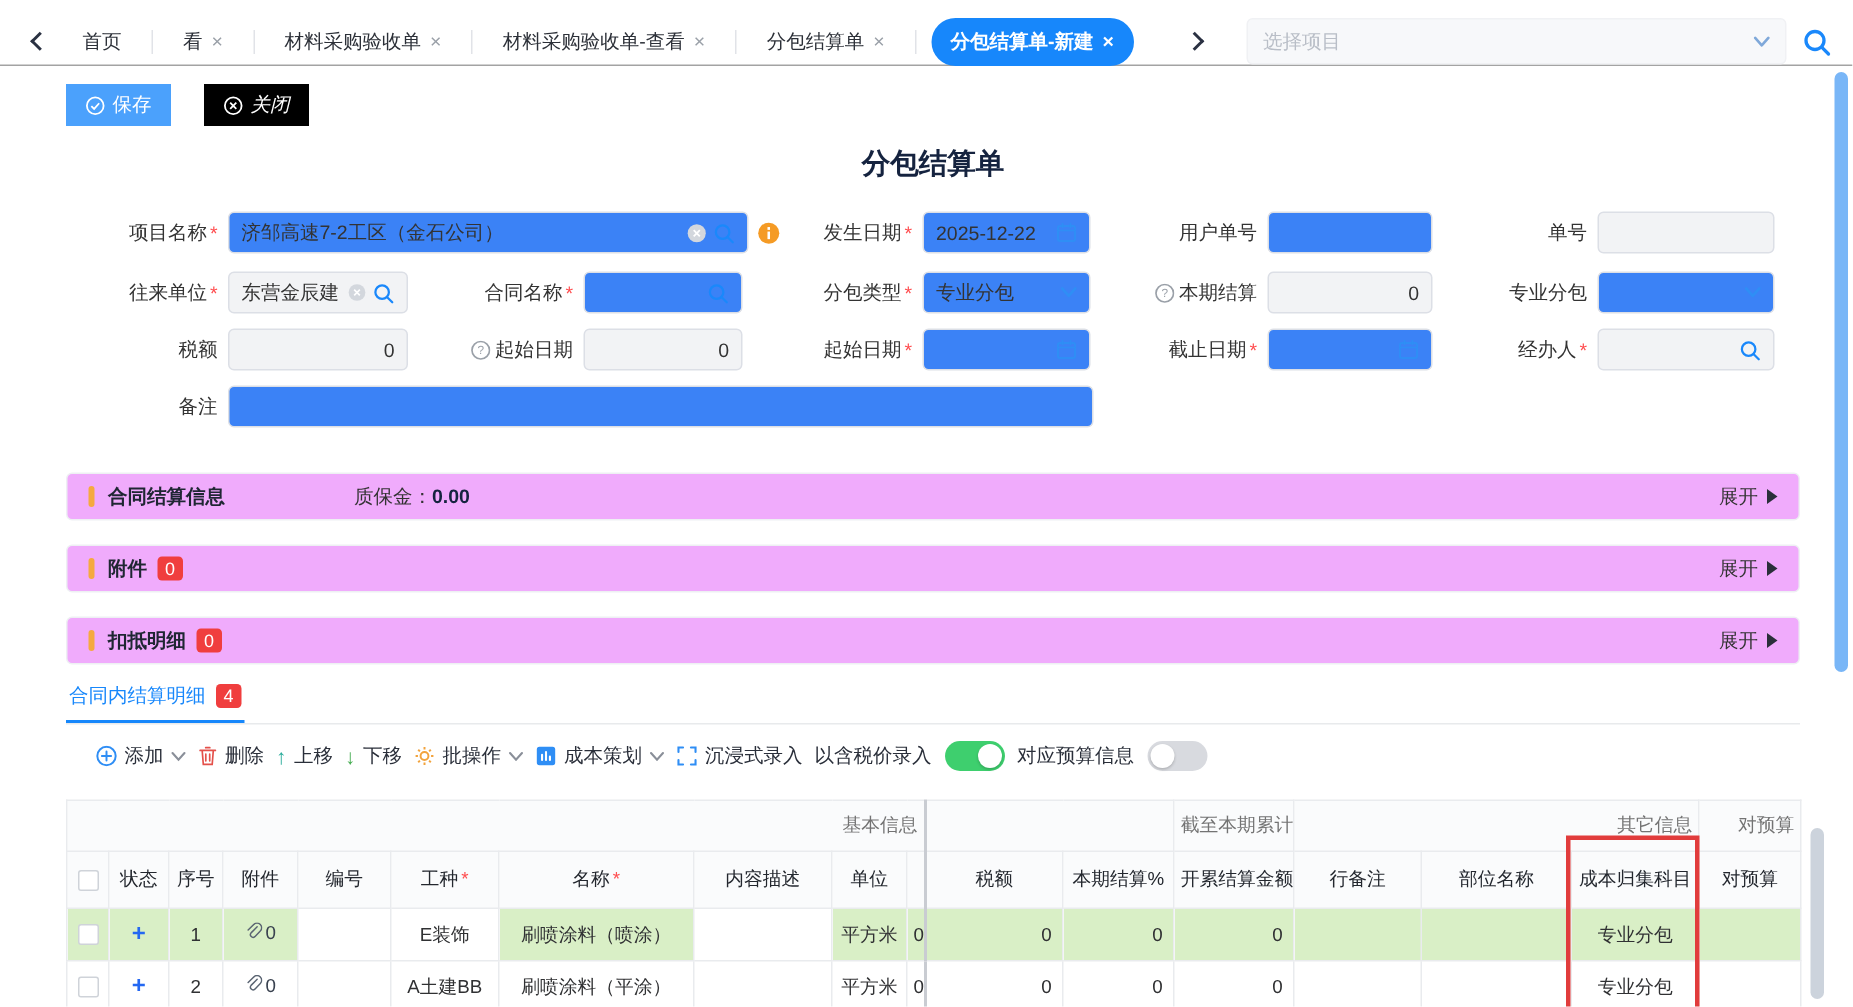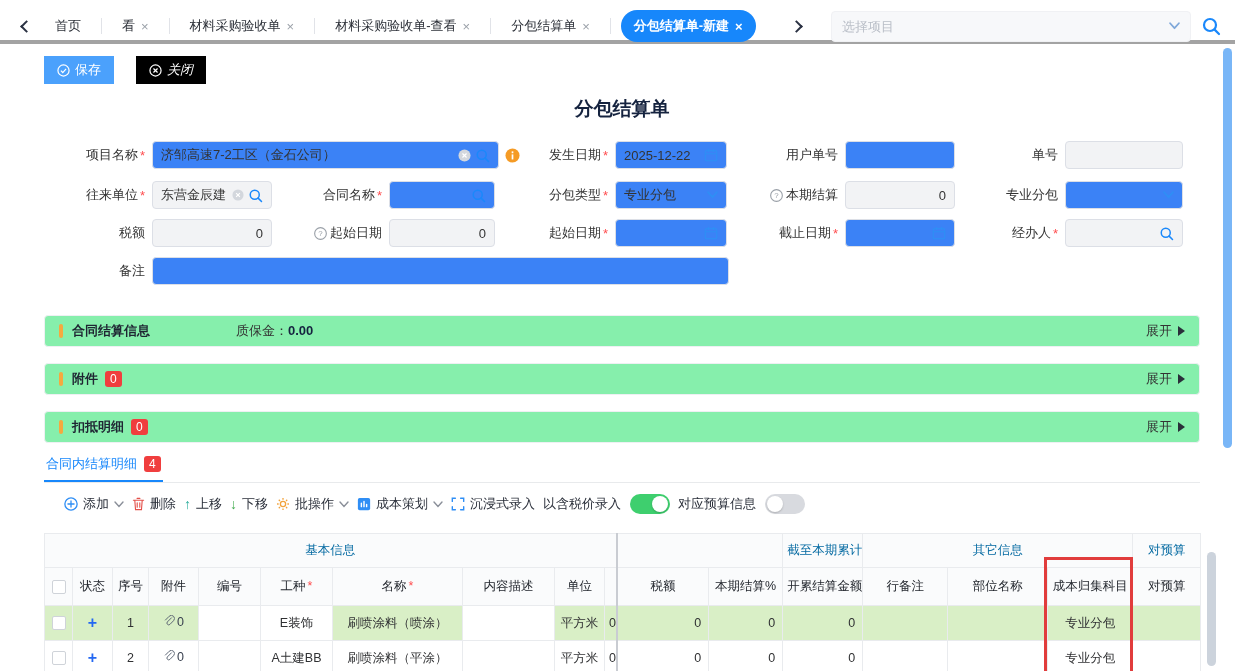--- a/index.html
+++ b/index.html
@@ -3,21 +3,21 @@
 <meta charset="utf-8">
 <style>
   * { box-sizing: border-box; margin:0; padding:0; }
   html,body { width:1235px; height:671px; }
   body {
     font-family: "Liberation Sans", "DejaVu Sans", sans-serif;
     font-size:13px; color:#303133; background:#fff;
     overflow:hidden; position:relative;
   }
   
-  .tabbar { height:44px; border-bottom:4px solid #a3a3a3; display:flex; align-items:center; padding:12px 14px 0 18px; }
+  .tabbar { height:44px; border-bottom:1px solid #a3a3a3; display:flex; align-items:center; padding:12px 14px 0 18px; }
   .chev { width:9px; height:9px; border-left:2px solid #2a3142; border-bottom:2px solid #2a3142; display:inline-block; cursor:pointer; flex:none; }
   .chev.left { transform:rotate(45deg); margin:0 14px 0 4px; }
   .chev.right { transform:rotate(-135deg); margin:0 16px 0 6px; }
   .tab { display:flex; align-items:center; gap:6px; padding:7px 10px; cursor:pointer; color:#2c3038; white-space:nowrap; }
   .tab .x { color:#9aa0a8; font-size:13px; }
   .tab.active { background:#1787fb; color:#fff; border-radius:16px; padding:7px 13px; font-weight:bold; }
   .tab.active .x { color:#fff; }
   .sep { width:1px; height:16px; background:#e1e3e8; margin:0 10px; flex:none; }
   .proj-box { margin-left:14px; width:360px; height:31px; background:#f7f8fa; border:1px solid #f0f1f4; border-radius:4px; display:flex; align-items:center; padding:0 10px; }
   .proj-box input { border:none; outline:none; background:transparent; flex:1; font-size:13px; color:#333; }
@@ -37,21 +37,21 @@
   .lbl { display:inline-flex; justify-content:flex-end; align-items:center; padding-right:7px; flex:none; color:#333; }
   .star { color:#ff4d4f; margin-left:2px; }
   .qicon { margin-right:3px; display:inline-flex; }
   .ipt { height:28px; border:1px solid #dcdfe6; border-radius:4px; background:#3b82f6; display:flex; align-items:center; padding:0 8px; gap:4px; overflow:hidden; }
   .ipt .val { flex:1; white-space:nowrap; overflow:hidden; color:#333; }
   .ipt.gray { background:#f2f3f5; }
   .ipt.num .val { text-align:right; }
   .icon { display:inline-flex; flex:none; align-items:center; cursor:pointer; }
   .info { margin-left:6px; display:inline-flex; }
   
-  .sec { height:32px; background:#86efac; border:1px solid #eef0f3; border-radius:4px; margin:0 35px 0 44px; display:flex; align-items:center; padding:0 14px; }
+  .sec { height:32px; background:#f0abfc; border:1px solid #eef0f3; border-radius:4px; margin:0 35px 0 44px; display:flex; align-items:center; padding:0 14px; }
   .sec + .sec { margin-top:16px; }
   .marker { width:4px; height:14px; background:#f5a93f; border-radius:2px; margin-right:9px; flex:none; }
   .sec .stitle { font-weight:bold; color:#1f2633; }
   .badge { background:#f03e3e; color:#fff; border-radius:3px; font-size:12px; line-height:16px; padding:0 5px; margin-left:7px; }
   .retain { margin-left:86px; color:#333; }
   .retain b { color:#15233f; }
   .expand { margin-left:auto; display:flex; align-items:center; gap:6px; cursor:pointer; color:#333; }
   .tri { width:0; height:0; border-left:7px solid #2a2f3a; border-top:5px solid transparent; border-bottom:5px solid transparent; }
   
   .dtabrow { margin:10px 35px 0 44px; border-bottom:1px solid #e8eaec; display:flex; height:30px; }
@@ -62,21 +62,21 @@
   .arrow-up { color:#27ab9a; font-weight:bold; font-size:14px; }
   .arrow-down { color:#46ad52; font-weight:bold; font-size:14px; }
   .tg { width:40px; height:20px; border-radius:10px; position:relative; margin-left:4px; cursor:pointer; }
   .tg.on { background:#3ecf6e; }
   .tg.off { background:#d8dadf; }
   .knob { width:16px; height:16px; background:#fff; border-radius:50%; position:absolute; top:2px; box-shadow:0 1px 2px rgba(0,0,0,.2); }
   .tg.on .knob { right:2px; } .tg.off .knob { left:2px; }
   
   table.grid { margin:8px 35px 0 44px; border-collapse:collapse; table-layout:fixed; width:1156px; font-size:12.5px; }
   .grid th, .grid td { border:1px solid #e9ebee; overflow:hidden; white-space:nowrap; text-align:center; padding:0 4px; }
-  .grid thead tr.grp th { height:34px; background:#fafbfc; font-weight:normal; color:#0369a1; }
+  .grid thead tr.grp th { height:34px; background:#fafbfc; font-weight:normal; color:#737373;text-align:right; }
   .grid thead tr.cols th { height:38px; background:#fafbfc; font-weight:normal; color:#23272e; }
   .grid tbody td { height:35px; background:#fff; }
   .grid tbody tr.hl td { background:#d9efc6; }
   .grid tbody tr.hl td.ed { background:#fff; }
   .grid td.num { text-align:right; padding-right:7px; }
   .divR { border-right:2px solid #c9ccd2 !important; }
   .cb { width:14px; height:14px; border:1px solid #cfd3d9; border-radius:2px; background:#fff; display:inline-block; vertical-align:middle; cursor:pointer; }
   .plus { color:#2468f2; font-weight:bold; font-size:16px; cursor:pointer; }
   .att { display:inline-flex; align-items:center; gap:2px; color:#3a4250; }
   

